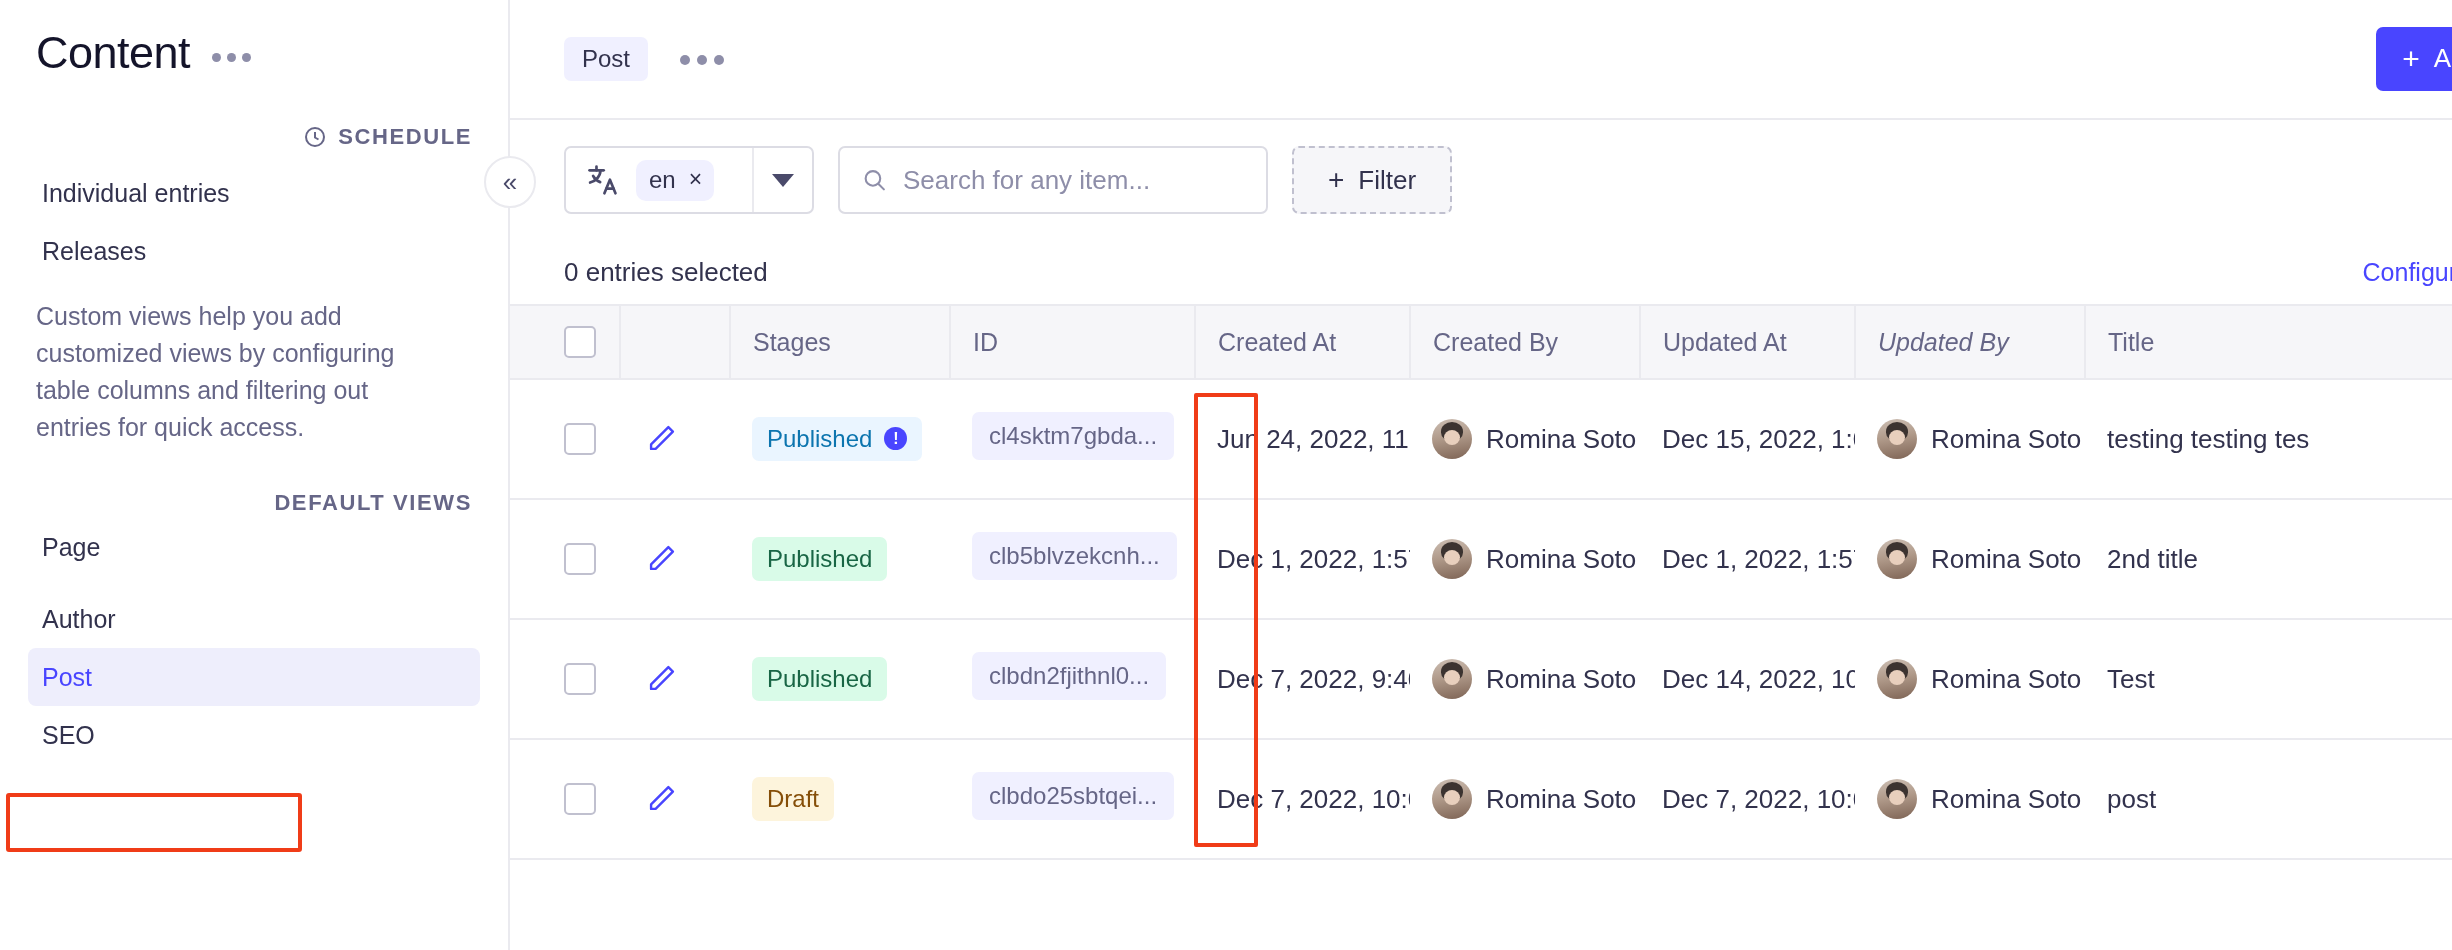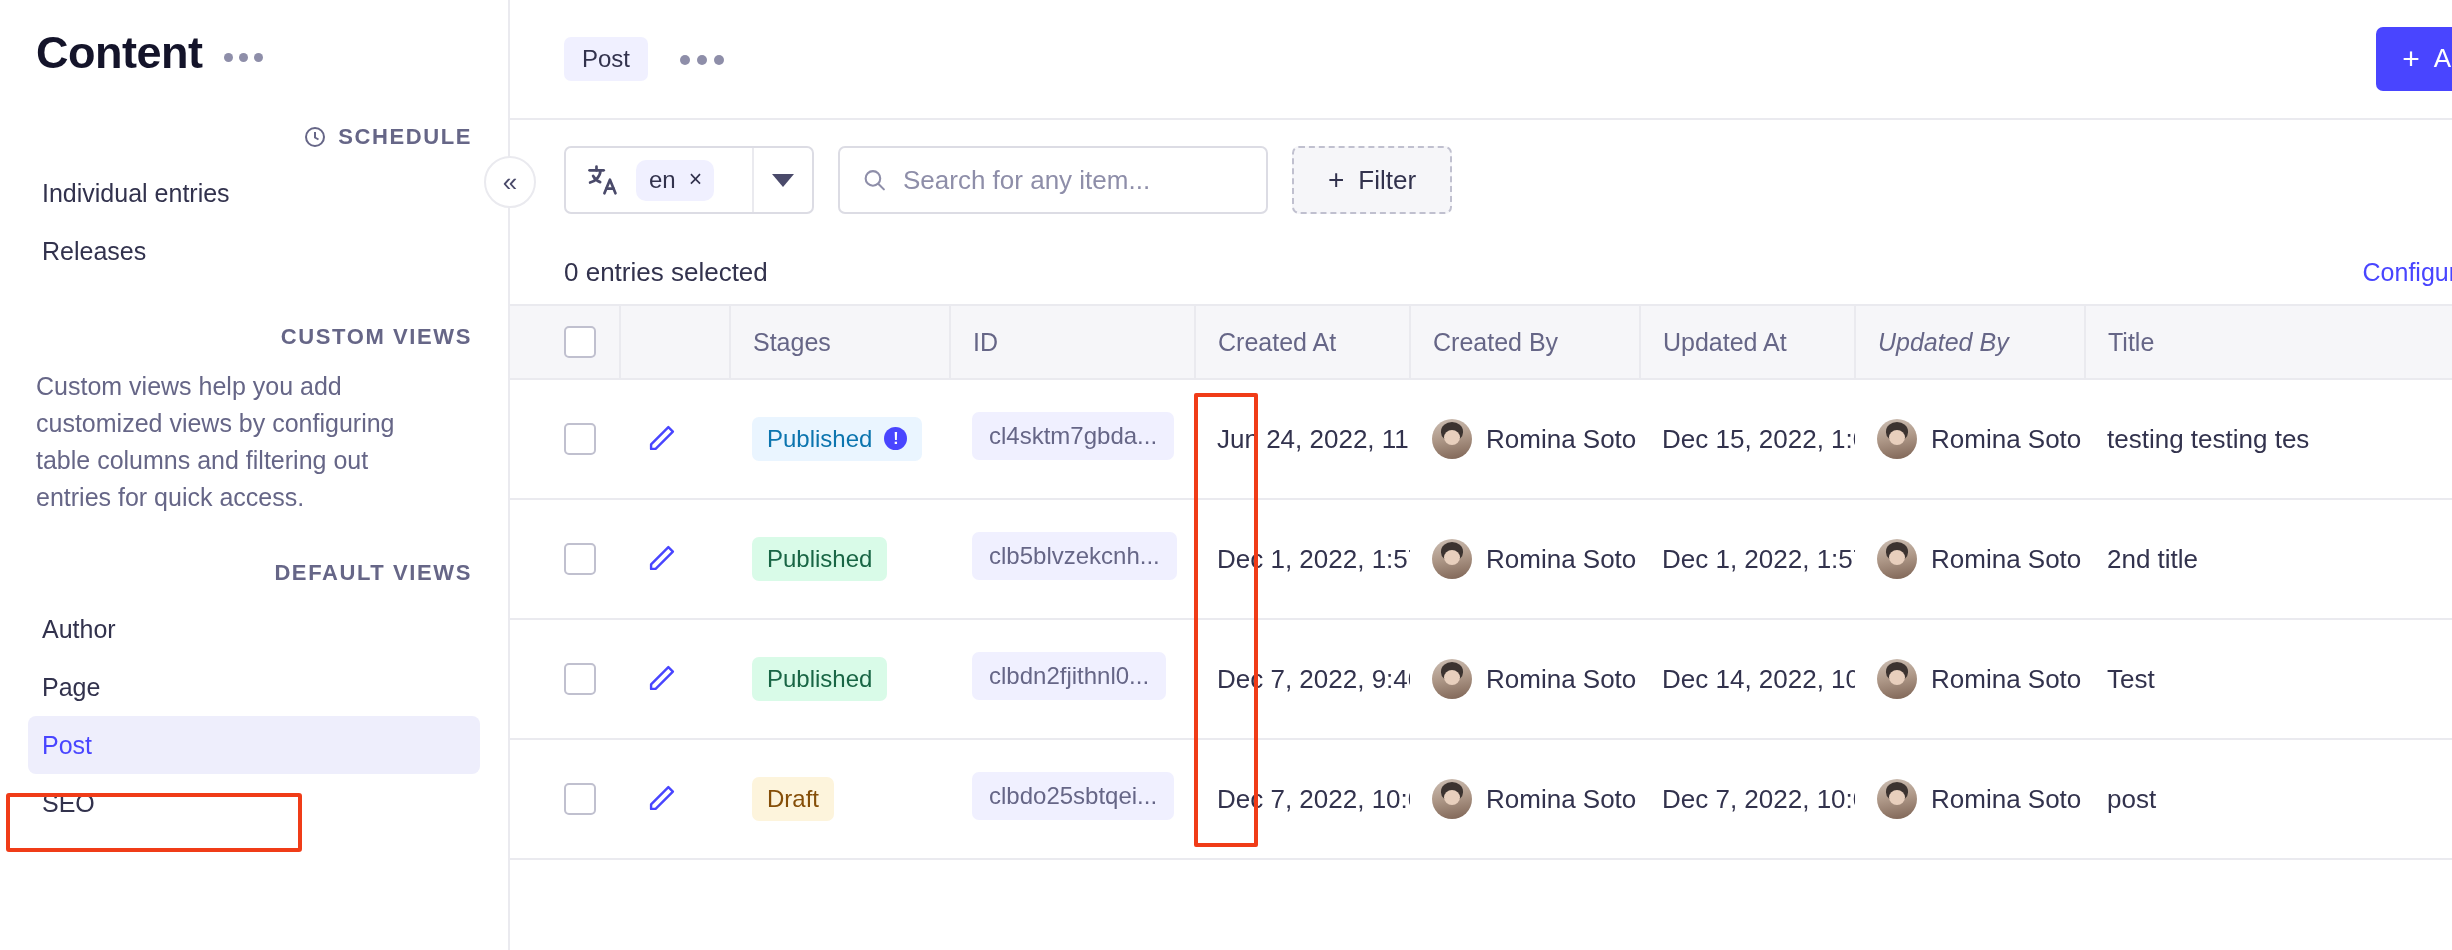--- a/index.html
+++ b/index.html
@@ -18,21 +18,21 @@
     border-right: 2px solid #eaeaef;
     flex: 0 0 510px;
     position: relative;
     padding-top: 18px;
   }
   .sidebar-head {
     display: flex; align-items: center; gap: 22px;
     padding: 10px 36px 0 36px;
   }
   .sidebar-title {
-    font-size: 45px; font-weight: 700; color: #14142a;
+    font-size: 45px; font-weight: 400; color: #14142a;
     letter-spacing: -0.5px; line-height: 1.1;
   }
   .dots-icon { display: flex; gap: 6px; align-items: center; padding-top: 10px; }
   .dots-icon i { width: 9px; height: 9px; border-radius: 50%; background: #8e8ea9; display:block; }
 
   .group-label {
     display: flex; align-items: center; gap: 11px;
     font-size: 22px; letter-spacing: 1.6px; font-weight: 600;
     color: #666687; text-transform: uppercase;
     padding: 0 36px; margin-top: 46px; margin-bottom: 2px; justify-content: flex-end;
@@ -338,34 +338,31 @@
       <span>SCHEDULE</span>
     </div>
 
     <div class="nav-item first">
       <span>Individual entries</span>
     </div>
     <div class="nav-item">
       <span>Releases</span>
     </div>
 
-    <div class="group-label plain">
-      <span>CUSTOM VIEWS</span>
-    </div>
     <div class="helper-text">Custom views help you add customized views by configuring table columns and filtering out entries for quick access.</div>
 
     <div class="group-label plain">
       <span>DEFAULT VIEWS</span>
     </div>
 
+    <div class="nav-item">
+      <span>Page</span>
+    </div>
     <div class="nav-item first">
       <span>Author</span>
-    </div>
-    <div class="nav-item">
-      <span>Page</span>
     </div>
     <div class="nav-item active">
       <span>Post</span>
     </div>
     <div class="nav-item">
       <span>SEO</span>
     </div>
 
     <div class="annot-post"></div>
   </aside>

